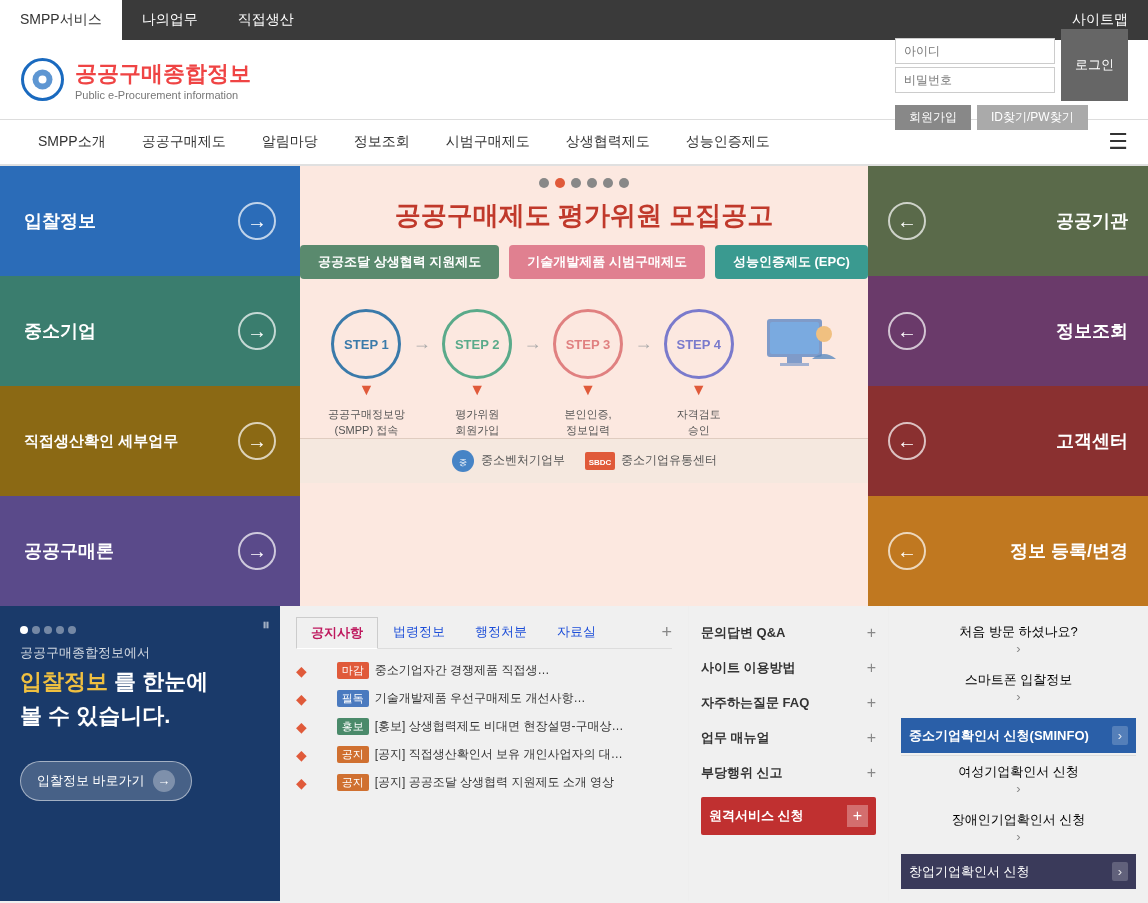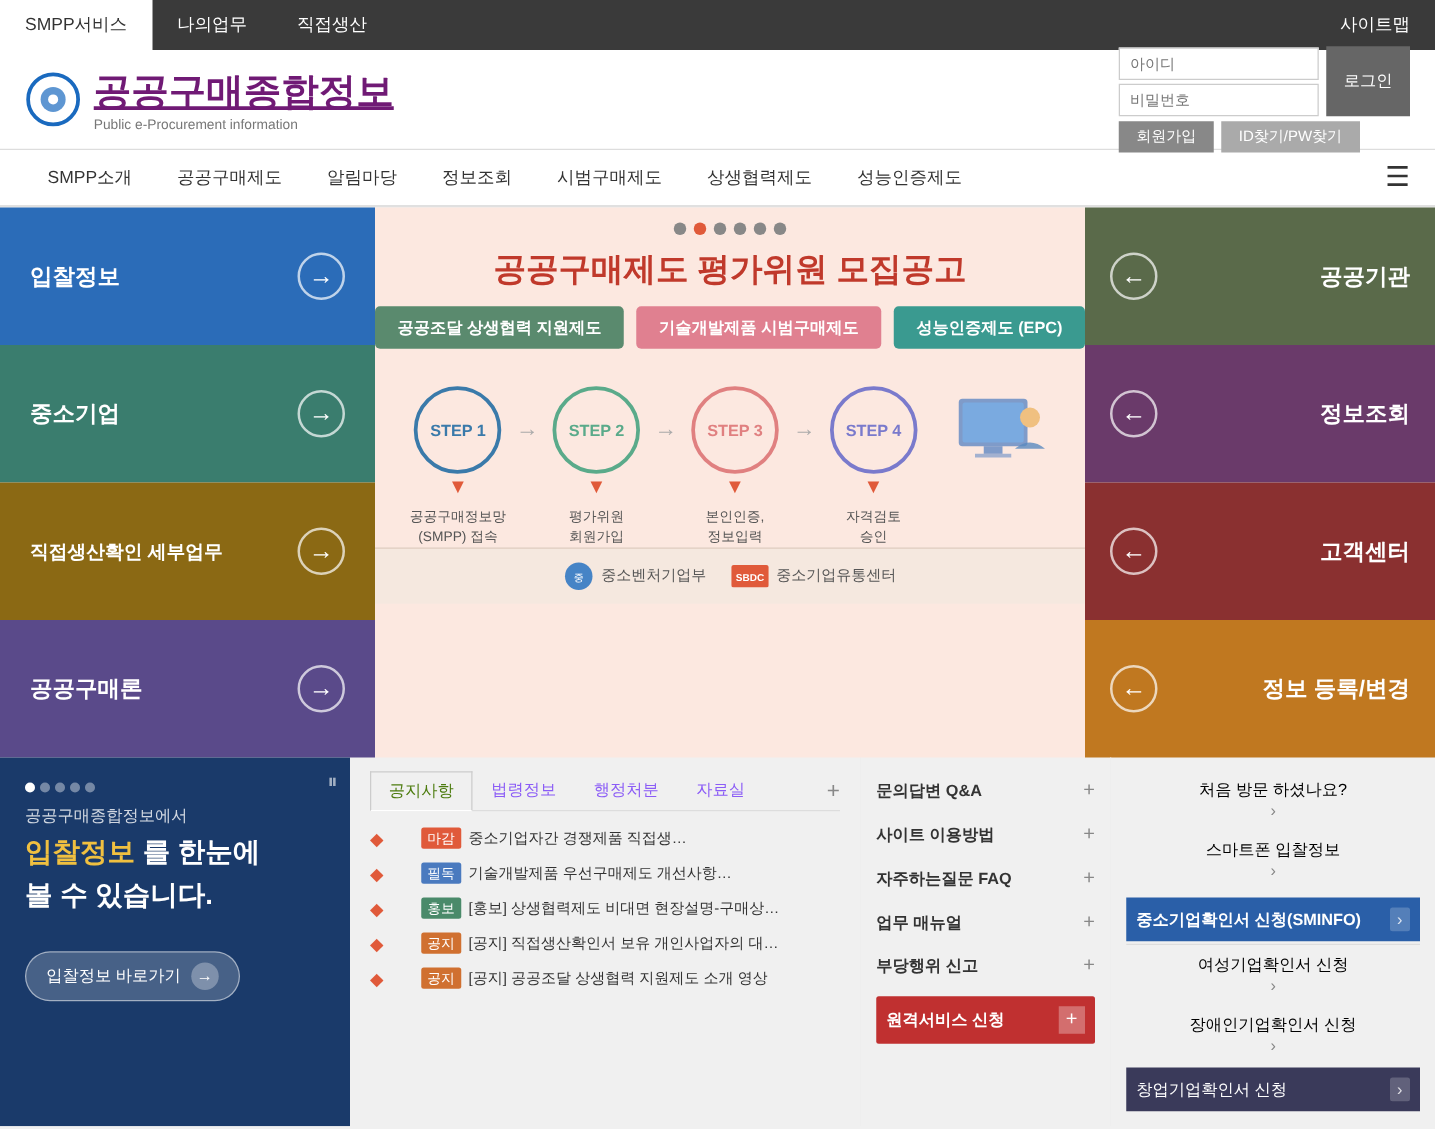--- a/index.html
+++ b/index.html
@@ -8,26 +8,26 @@
     
     .top-nav { background: #3a3a3a; display: flex; align-items: center; height: 40px; }
     .top-nav-item { color: #fff; padding: 0 20px; height: 100%; display: flex; align-items: center; font-size: 14px; cursor: pointer; }
     .top-nav-item.active { background: #fff; color: #333; }
     .top-nav-sitemap { margin-left: auto; color: #fff; padding: 0 20px; cursor: pointer; font-size: 14px; }
 
     
     .header { background: #fff; display: flex; align-items: center; padding: 10px 20px; height: 80px; border-bottom: 1px solid #ddd; }
     .logo-area { display: flex; align-items: center; gap: 10px; }
     .logo-circle { width: 45px; height: 45px; }
-    .logo-text-main { font-size: 30px; font-weight: bold; color: #701a75; text-decoration: underline; }
+    .logo-text-main { font-size: 22px; font-weight: bold; color: #ef4444; }
     .logo-text-sub { font-size: 11px; color: #777; }
     .header-login { margin-left: auto; display: flex; flex-direction: column; gap: 4px; }
     .login-inputs { display: flex; flex-direction: column; gap: 3px; }
     .login-input { border: 1px solid #ccc; padding: 4px 8px; width: 160px; height: 26px; font-size: 12px; }
-    .login-btn { background: #666; color: #fff; border: none; padding: 6px 14px; cursor: pointer; font-size: 13px; height: 56px; }
+    .login-btn { background: #666; color: #fff; border: none; padding: 6px 14px; cursor: pointer; font-size: 13px; height: 72px; }
     .login-row { display: flex; gap: 6px; align-items: center; }
     .login-options { display: flex; align-items: center; gap: 8px; }
     .login-check { display: flex; align-items: center; gap: 3px; font-size: 12px; color: #555; }
     .sme-pass-btn { background: #4a86c8; color: #fff; border: none; padding: 4px 10px; font-size: 12px; cursor: pointer; border-radius: 2px; }
     .login-bottom { display: flex; gap: 6px; }
     .register-btn { background: #888; color: #fff; border: none; padding: 4px 14px; font-size: 12px; cursor: pointer; }
     .find-btn { background: #aaa; color: #fff; border: none; padding: 4px 14px; font-size: 12px; cursor: pointer; }
 
     
     .main-nav { background: #fff; border-bottom: 2px solid #e0e0e0; display: flex; align-items: center; padding: 0 20px; height: 46px; }
@@ -92,22 +92,22 @@
     .banner-text-main { font-size: 13px; color: rgba(255,255,255,0.8); margin-bottom: 6px; }
     .banner-text-big { font-size: 22px; font-weight: bold; line-height: 1.3; margin-bottom: 4px; }
     .banner-text-big span { color: #f0c040; }
     .banner-text-sub { font-size: 22px; font-weight: bold; }
     .banner-btn { display: inline-flex; align-items: center; gap: 8px; background: rgba(255,255,255,0.2); border: 1px solid rgba(255,255,255,0.5); color: #fff; padding: 8px 16px; border-radius: 20px; margin-top: 30px; cursor: pointer; font-size: 13px; }
     .banner-pause { position: absolute; top: 10px; right: 10px; color: rgba(255,255,255,0.6); font-size: 16px; cursor: pointer; }
 
     
     .notices-area { flex: 1; padding: 10px 16px; }
     .notice-tabs { display: flex; align-items: center; border-bottom: 1px solid #ddd; margin-bottom: 8px; }
-    .notice-tab { padding: 6px 14px; font-size: 13px; color: #8b5cf6; cursor: pointer; border: 1px solid transparent; }
-    .notice-tab.active { border: 1px solid #ccc; border-bottom: 1px solid #fff; margin-bottom: -1px; color: #4d7c0f; font-weight: normal; }
+    .notice-tab { padding: 6px 14px; font-size: 13px; color: #1d4ed8; cursor: pointer; border: 1px solid transparent; }
+    .notice-tab.active { border: 1px solid #ccc; border-bottom: 1px solid #fff; margin-bottom: -1px; color: #be185d; font-weight: bold; }
     .notice-plus { margin-left: auto; color: #888; font-size: 18px; cursor: pointer; }
     .notice-item { display: flex; align-items: center; padding: 5px 0; border-bottom: 1px solid #f0f0f0; }
     .notice-bullet { color: #e05a3a; margin-right: 6px; font-size: 14px; }
     .notice-tag { background: #e05a3a; color: #fff; font-size: 11px; padding: 1px 5px; border-radius: 2px; margin-right: 6px; margin-left: 24px; }
     .notice-tag-blue { background: #4a7abf; }
     .notice-tag-green { background: #4a8a6a; }
     .notice-tag-orange { background: #d07030; }
     .notice-text { font-size: 12px; color: #333; overflow: hidden; text-overflow: ellipsis; white-space: nowrap; max-width: 280px; }
 
     

